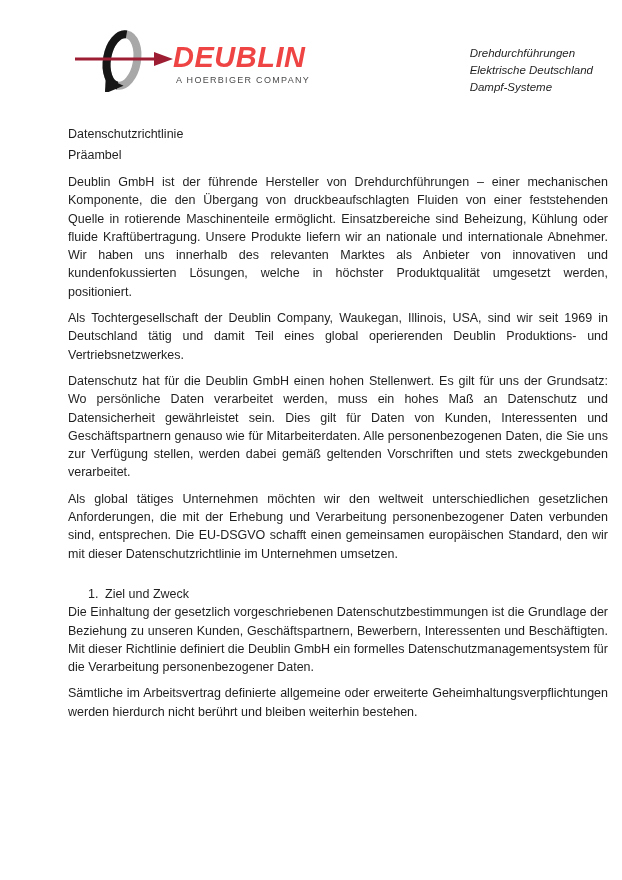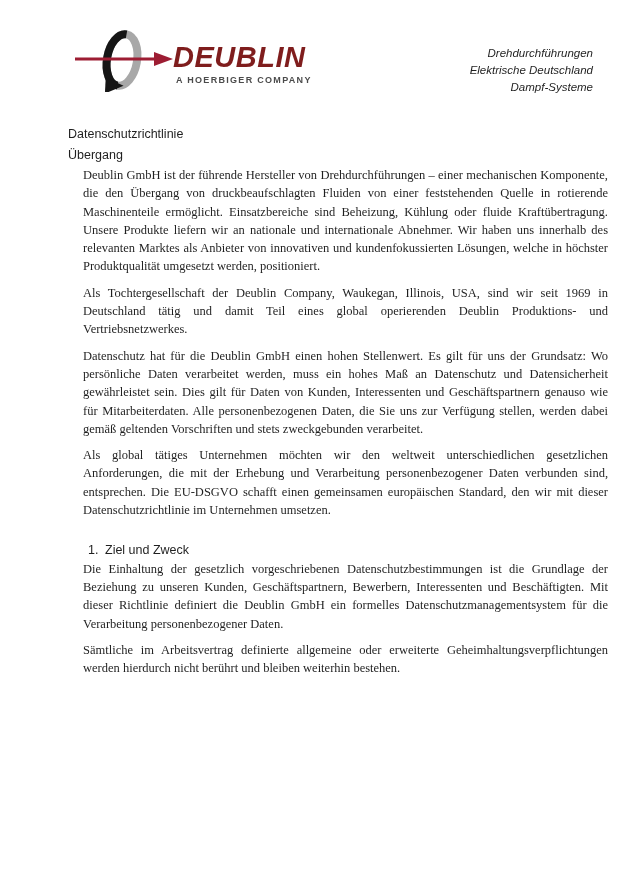--- a/index.html
+++ b/index.html
@@ -41,59 +41,56 @@
     display: flex;
     flex-direction: column;
     padding-top: 14px;
     margin-left: -2px;
   }
   .brand {
     font-size: 29px;
     font-weight: bold;
     font-style: italic;
     letter-spacing: 0.5px;
-    color: #7f1d1d;
+    color: #ef4444;
     line-height: 30px;
     white-space: nowrap;
   }
   .tagline {
     font-size: 9px;
     letter-spacing: 1.3px;
     color: #4b4b4b;
     margin-top: 3px;
     padding-left: 3px;
     white-space: nowrap;
-    font-weight: bold;
   }
   .product-lines {
-    text-align: right;
     font-style: italic;
     font-size: 11.5px;
     line-height: 17px;
     color: #1f1f1f;
     padding-top: 17px;
   }
 
   
   .content {
     position: absolute;
     top: 124px;
     left: 68px;
     width: 540px;
     font-size: 12.5px;
     line-height: 18.3px;
   }
   .doc-title-block {
     line-height: 21px;
-    margin-bottom: 0;
+    margin-bottom: 7px;
   }
   .content p {
-    margin: 0 0 8px 15px;
+    margin: 0 0 8px 0;
     text-align: justify;
-    font-family: Liberation Serif, serif;
   }
   .content p.last-block {
     margin-bottom: 0;
   }
   .section-heading {
     margin-top: 22px;
     padding-left: 20px;
     line-height: 18.3px;
   }
   .section-number {
@@ -132,21 +129,21 @@
       <div>Drehdurchführungen</div>
       <div>Elektrische Deutschland</div>
       <div>Dampf-Systeme</div>
     </div>
   </div>
 
   <div class="content">
 
     <div class="doc-title-block">
       <div>Datenschutzrichtlinie</div>
-      <div>Übergang</div>
+      <div>Präambel</div>
     </div>
 
     <p>Deublin GmbH ist der führende Hersteller von Drehdurchführungen – einer mechanischen Komponente, die den Übergang von druckbeaufschlagten Fluiden von einer feststehenden Quelle in rotierende Maschinenteile ermöglicht. Einsatzbereiche sind Beheizung, Kühlung oder fluide Kraftübertragung. Unsere Produkte liefern wir an nationale und internationale Abnehmer. Wir haben uns innerhalb des relevanten Marktes als Anbieter von innovativen und kundenfokussierten Lösungen, welche in höchster Produktqualität umgesetzt werden, positioniert.</p>
     <p>Als Tochtergesellschaft der Deublin Company, Waukegan, Illinois, USA, sind wir seit 1969 in Deutschland tätig und damit Teil eines global operierenden Deublin Produktions- und Vertriebsnetzwerkes.</p>
     <p>Datenschutz hat für die Deublin GmbH einen hohen Stellenwert. Es gilt für uns der Grundsatz: Wo persönliche Daten verarbeitet werden, muss ein hohes Maß an Datenschutz und Datensicherheit gewährleistet sein. Dies gilt für Daten von Kunden, Interessenten und Geschäftspartnern genauso wie für Mitarbeiterdaten. Alle personenbezogenen Daten, die Sie uns zur Verfügung stellen, werden dabei gemäß geltenden Vorschriften und stets zweckgebunden verarbeitet.</p>
     <p>Als global tätiges Unternehmen möchten wir den weltweit unterschiedlichen gesetzlichen Anforderungen, die mit der Erhebung und Verarbeitung personenbezogener Daten verbunden sind, entsprechen. Die EU-DSGVO schafft einen gemeinsamen europäischen Standard, den wir mit dieser Datenschutzrichtlinie im Unternehmen umsetzen.</p>
 
     <div class="section-heading">
       <span class="section-number">1.</span><span>Ziel und Zweck</span>
     </div>

